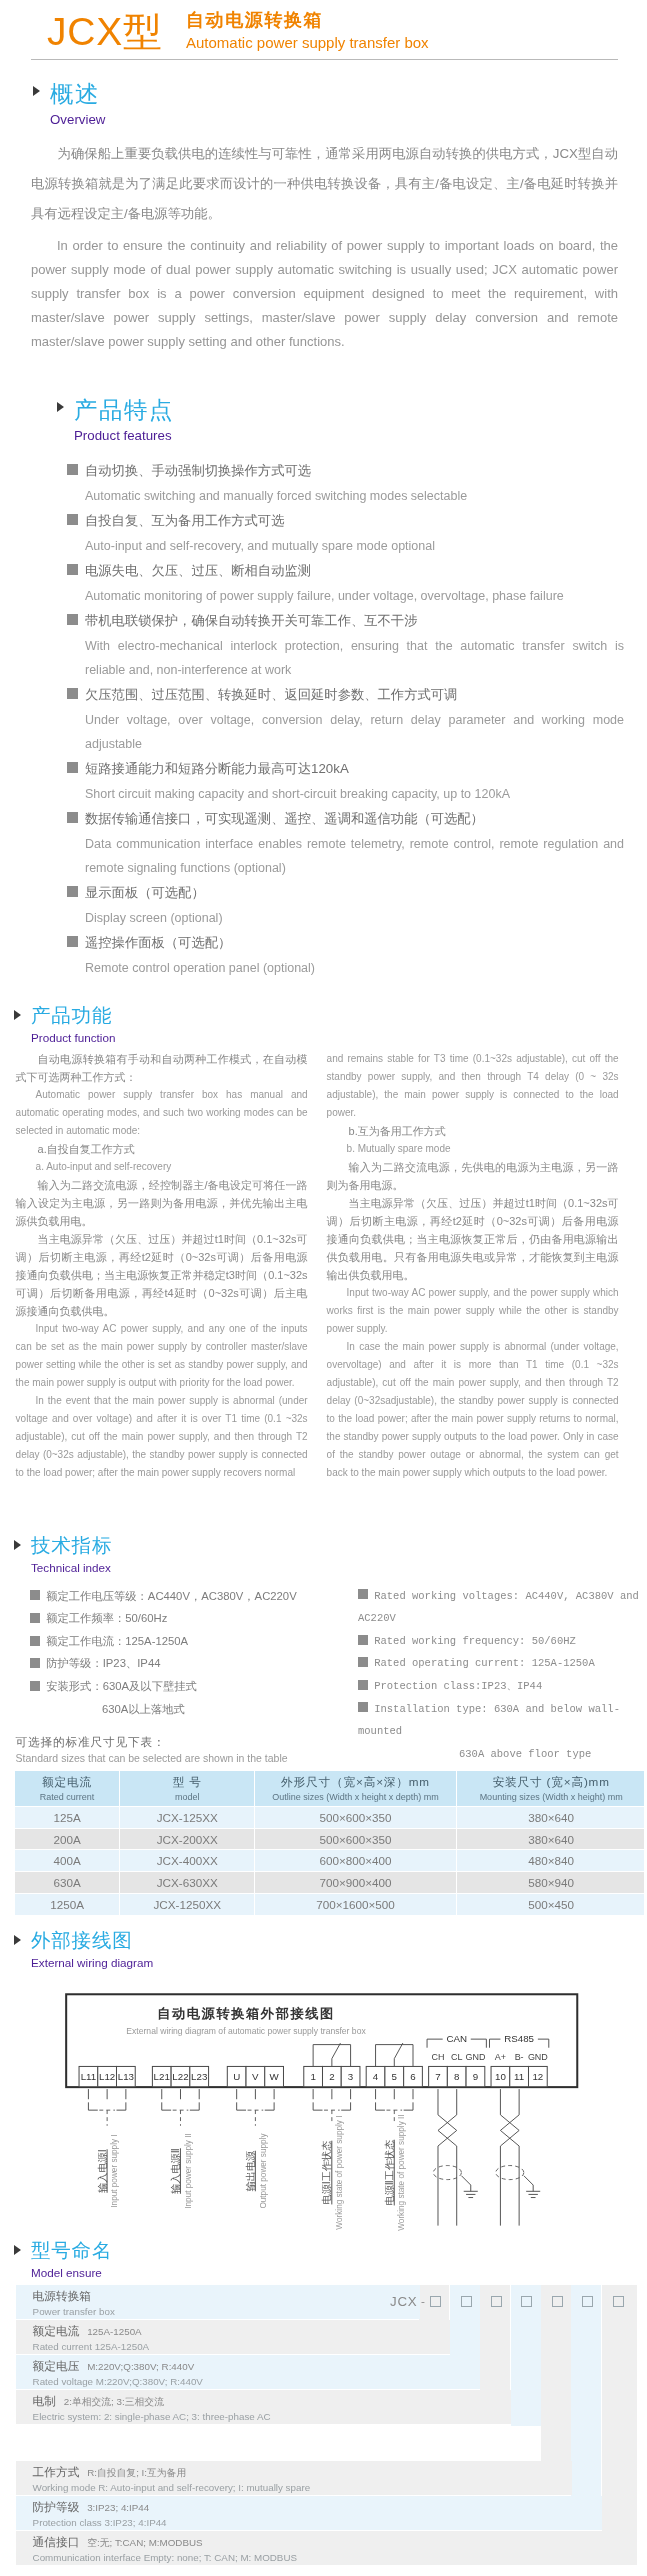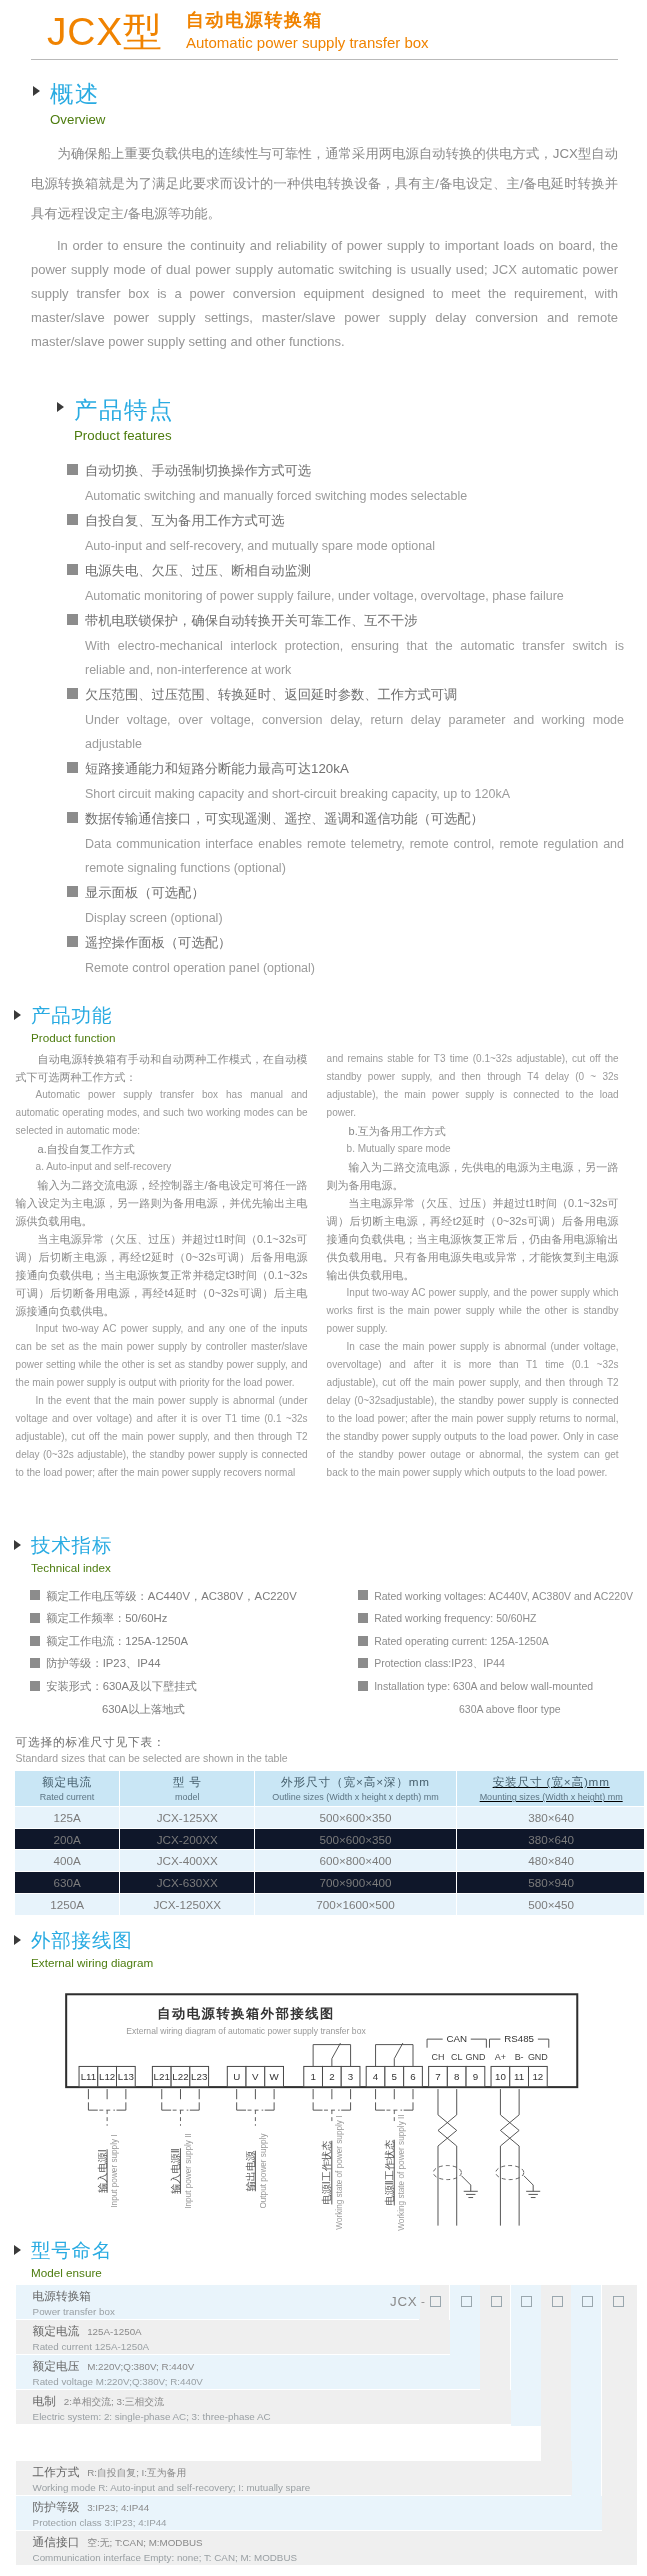--- a/index.html
+++ b/index.html
@@ -10,21 +10,21 @@
   .brand-sub{position:absolute;left:186px;top:7.8px;color:#f08300;}
   .brand-sub .zh{font-size:18px;font-weight:bold;letter-spacing:1.6px;}
   .brand-sub .en{font-size:15px;margin-top:2.3px;}
   .divider{position:absolute;left:31px;top:59px;width:587px;height:0.8px;background:#b9b9b9;}
   
   .sec{position:absolute;left:0;width:648px;}
   .sec-head{display:flex;align-items:flex-start;}
   .tri{width:0;height:0;border-left:7px solid #3a3a3a;border-top:5.5px solid transparent;border-bottom:5.5px solid transparent;margin-top:7.8px;}
   .sec-head .ht{margin-left:10px;}
   .hzh{color:#29abe2;}
-  .hen{color:#4d7c0f;margin-top:1.6px;}
+  .hen{color:#4c1d95;margin-top:1.6px;}
   .head-lg{margin-left:33px;}
   .head-lg .hzh{font-size:23.4px;letter-spacing:1.6px;}
   .head-lg .hen{font-size:13.3px;}
   .head-sm{margin-left:14px;}
   .head-sm .hzh{font-size:19.5px;letter-spacing:0.8px;}
   .head-sm .hen{font-size:11.7px;}
   
   .ov-body{margin:12.5px 31px 0 31px;width:587px;}
   .p-cn{font-size:13.3px;line-height:30px;color:#8a8a8a;text-align:justify;text-indent:2em;margin:0;}
   .p-en{font-size:13px;line-height:24px;color:#969696;text-align:justify;text-indent:2em;margin:4.7px 0 0 0;}
@@ -37,37 +37,37 @@
   .fn-cols{display:flex;margin:6.2px 0 0 15.6px;}
   .fn-col{width:292px;}
   .fn-col + .fn-col{margin-left:19px;}
   .fn-col p{margin:0;line-height:18px;text-align:justify;text-indent:2em;}
   .fn-col p.zh{font-size:11px;color:#888;}
   .fn-col p.en{font-size:10px;color:#9a9a9a;}
   .fn-col p.noind{text-indent:0;}
   
   .tech-cols{display:flex;margin:11px 0 0 30px;}
   .tech-col{width:298px;}
-  .tech-col + .tech-col{width:281px;margin-left:30px;}
+  .tech-col + .tech-col{width:281px;margin-left:30px;font-family:Liberation Mono, monospace;}
   .tech-item{line-height:22.6px;color:#7d7d7d;font-size:11.3px;}
   .tech-col + .tech-col .tech-item{font-size:10.5px;color:#8c8c8c;}
   .tech-item .sqb{width:10px;height:10px;margin-right:6.2px;}
   .tech-sub{line-height:22.6px;font-size:11.3px;color:#7d7d7d;padding-left:72px;}
   .tech-sub-en{line-height:22.6px;font-size:10.5px;color:#8c8c8c;padding-left:101px;}
   
   .tbl-intro-zh{margin-left:15.6px;font-size:11.7px;color:#6e6e6e;letter-spacing:0.8px;}
   .tbl-intro-en{margin-left:15.6px;font-size:10.5px;color:#9a9a9a;margin-top:2.3px;}
   table.sizes{border-collapse:separate;border-spacing:1.6px;margin:6.2px 0 0 14px;width:620px;table-layout:fixed;}
   table.sizes th{background:#c9e6f5;font-weight:normal;padding:3.9px 1.6px;}
   table.sizes th .zh{font-size:11.7px;color:#47606e;letter-spacing:0.8px;}
   table.sizes th .en{font-size:9px;color:#5d7584;margin-top:1.6px;}
   table.sizes td{text-align:center;font-size:11.7px;color:#7b7b7b;padding:3.9px 1.6px;}
   table.sizes tr.ra td{background:#e7f3fb;}
-  table.sizes tr.rb td{background:#0f172a;}
-  .cw1{width:101px;} .cw2{width:131px;} .cw3{width:197px;} .cw4{width:186px;text-decoration:underline;}
+  table.sizes tr.rb td{background:#e5e5e5;}
+  .cw1{width:101px;} .cw2{width:131px;} .cw3{width:197px;} .cw4{width:186px;}
   
   .wsvg{position:absolute;left:65px;top:66px;}
   .wsvg .ln{stroke:#4a4a4a;stroke-width:1.2;fill:none;}
   .wsvg .lndash{stroke:#4a4a4a;stroke-width:1.1;fill:none;stroke-dasharray:5 4;}
   .wsvg .tbox{fill:#fff;stroke:#4a4a4a;stroke-width:1.3;}
   .wsvg text{font-family:"Liberation Sans","DejaVu Sans",sans-serif;}
   .wsvg .tlabel{font-size:12.5px;fill:#333;text-anchor:middle;}
   .wsvg .pinlab{font-size:11.5px;fill:#444;text-anchor:middle;}
   .wsvg .buslab{font-size:12.5px;fill:#333;text-anchor:middle;}
   .wsvg .dtitle{font-size:17px;fill:#333;text-anchor:middle;font-weight:bold;letter-spacing:2px;}

